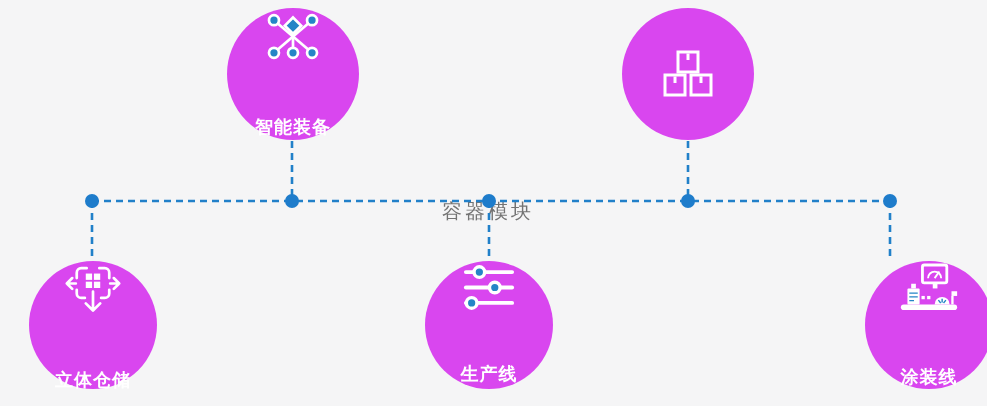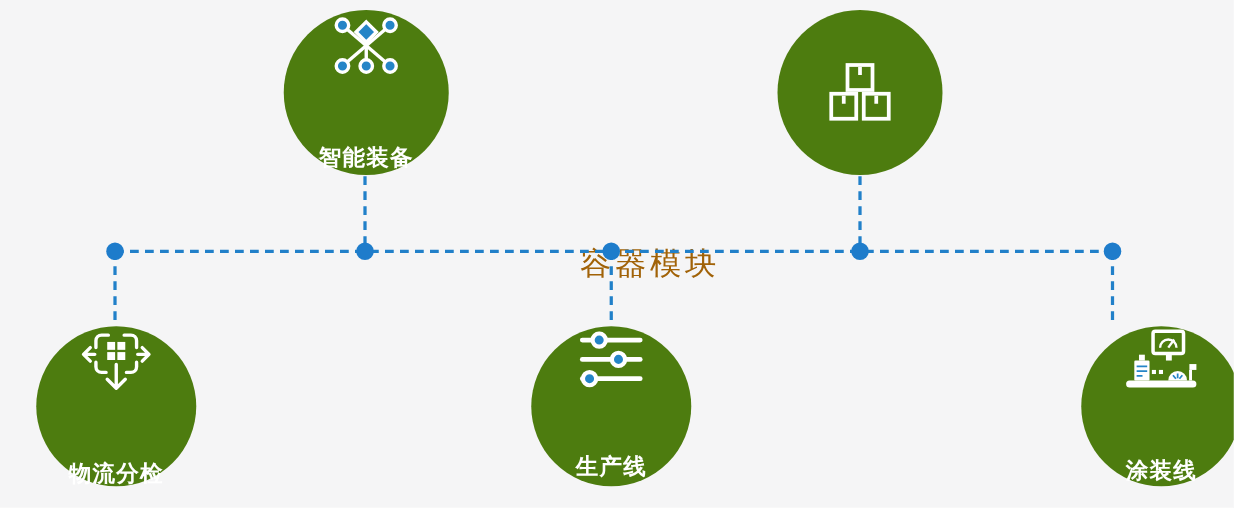--- a/index.html
+++ b/index.html
@@ -2,28 +2,28 @@
 <html><head>
 <meta charset="utf-8">
 <style>
   * { margin:0; padding:0; box-sizing:border-box; }
   body { background:#ffffff; font-family:"DejaVu Sans","Liberation Sans",sans-serif; }
   .stage {
     position:relative; width:987px; height:406px;
     background:#f5f5f6; overflow:hidden;
   }
   .watermark {
-    position:absolute; left:520px; top:211px;
+    position:absolute; left:488px; top:211px;
     transform:translate(-50%,-50%);
-    font-size:25px; letter-spacing:3px; color:#a16207;
+    font-size:20px; letter-spacing:3px; color:#737373;
     white-space:nowrap; user-select:none;
   }
   .connectors { position:absolute; left:0; top:0; pointer-events:none; }
   .node {
-    position:absolute; border-radius:50%; background:#4d7c0f;
+    position:absolute; border-radius:50%; background:#d946ef;
     display:flex; flex-direction:column; align-items:center; justify-content:center;
     color:#ffffff; text-align:center;gap:44px;
   }
   .node--top { width:132px; height:132px; }
   .node--bottom { width:128px; height:128px; }
   .node .icon-wrap { display:flex; align-items:center; justify-content:center; }
   .node .label {
     font-size:18px; font-weight:bold; letter-spacing:1px; margin-top:9px;
     line-height:1.2;
   }
@@ -105,21 +105,21 @@
           <path d="M32 35 V56 M24 48 L32 56 L40 48"></path>
         </g>
         <g fill="#ffffff">
           <rect x="24" y="15" width="7" height="7"></rect>
           <rect x="33" y="15" width="7" height="7"></rect>
           <rect x="24" y="24" width="7" height="7"></rect>
           <rect x="33" y="24" width="7" height="7"></rect>
         </g>
       </svg>
     </span>
-    <span class="label">物流分检</span>
+    <span class="label">立体仓储</span>
   </div>
 
   <div class="node node--bottom" id="node-production">
     <span class="icon-wrap">
       <svg width="54" height="45" viewBox="0 0 56 46">
         <g stroke="#ffffff" stroke-width="4" stroke-linecap="round" fill="none">
           <path d="M4 7 H52"></path>
           <path d="M4 23 H52"></path>
           <path d="M4 39 H52"></path>
         </g>

